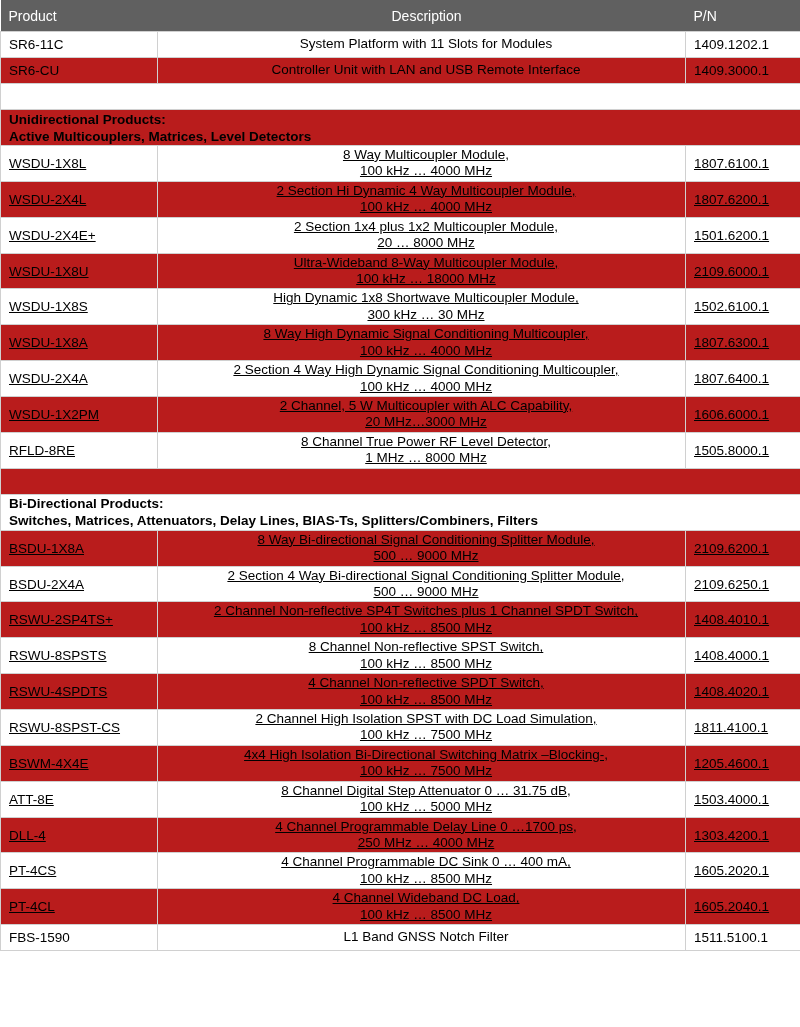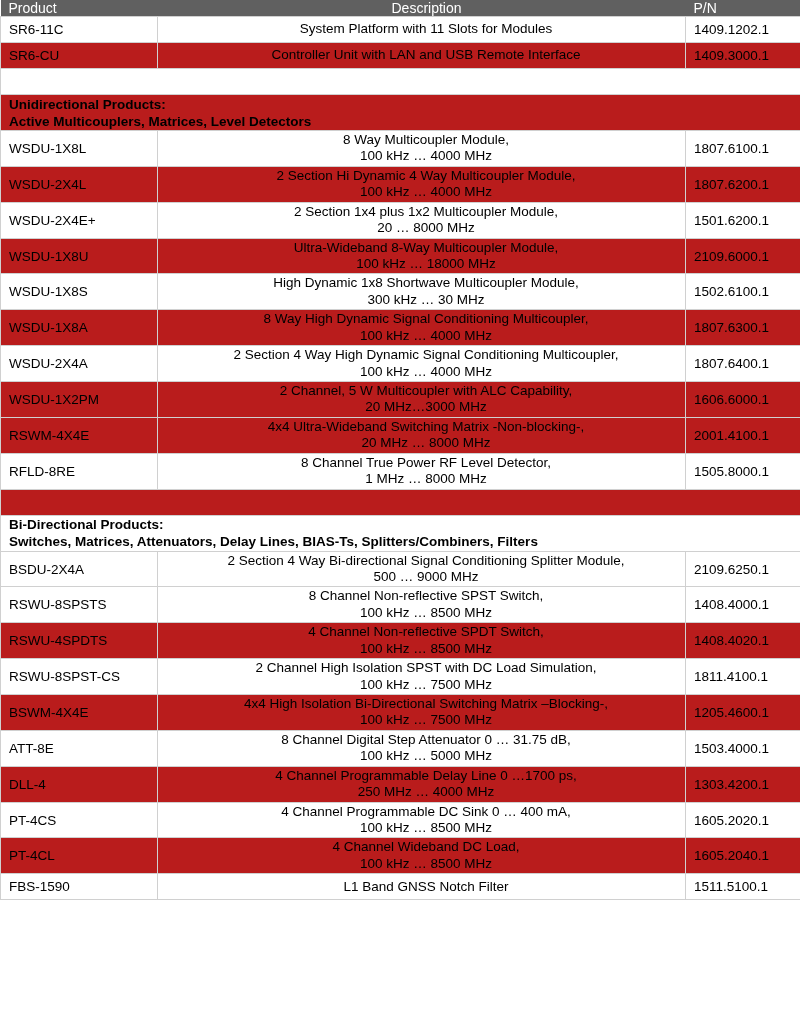--- a/index.html
+++ b/index.html
@@ -8,31 +8,31 @@
     background: #ffffff; color: #000000;
     font-family: "Liberation Sans", sans-serif;
   }
   table.catalog {
     width: 800px; border-collapse: collapse; table-layout: fixed;
     font-size: 13.5px;
   }
   thead th {
     background: #606060; color: #ffffff;
     font-weight: 400; text-align: left;
-    height: 16px; padding: 0; border: none;
+    height: 31px; padding: 0; border: none;
     font-size: 14px;
   }
   th.col-product, td.col-product { padding-left: 8px; }
   th.col-desc, td.col-desc { padding-left: 10px; text-align: center; }
   th.col-pn, td.col-pn { padding-left: 8px; }
   tbody td { border: 1px solid #d0d0d0; vertical-align: middle; padding-top: 0; padding-bottom: 0; }
   tr.white td { background: #ffffff; }
   tr.gray td { background: #b91c1c; }
   tr.h1 { height: 26px; margin-top: 32px; }
-  tr.h2 { height: 35.86px; }
+  tr.h2 { height: 35.86px; text-decoration: underline; }
   tr.spacer { height: 26px; }
   tr.section { height: 36px; }
   td.col-desc { line-height: 16.5px; }
   td.section-cell {
     padding-left: 8px; font-weight: bold; line-height: 17px;
   }
 </style>
 </head>
 <body>
 
@@ -130,52 +130,60 @@
         <td class="col-pn">1807.6400.1</td>
       </tr>
       <tr class="item gray h2">
         <td class="col-product">WSDU-1X2PM</td>
         <td class="col-desc">
           <div>2 Channel, 5 W Multicoupler with ALC Capability,</div>
           <div>20 MHz…3000 MHz</div>
         </td>
         <td class="col-pn">1606.6000.1</td>
       </tr>
-      <tr class="item gray h2">
-        <td class="col-product">RSWM-4X4E</td>
-        <td class="col-desc">
-          <div>4x4 Ultra-Wideband Switching Matrix -Non-blocking-,</div>
-          <div>20 MHz … 8000 MHz</div>
-        </td>
-        <td class="col-pn">2001.4100.1</td>
-      </tr>
       <tr class="item white h2">
         <td class="col-product">RFLD-8RE</td>
         <td class="col-desc">
           <div>8 Channel True Power RF Level Detector,</div>
           <div>1 MHz … 8000 MHz</div>
         </td>
         <td class="col-pn">1505.8000.1</td>
       </tr>
       <tr class="spacer gray">
         <td colspan="3"></td>
       </tr>
       <tr class="section white">
         <td colspan="3" class="section-cell">
           <div>Bi-Directional Products:</div>
           <div>Switches, Matrices, Attenuators, Delay Lines, BIAS-Ts, Splitters/Combiners, Filters</div>
         </td>
       </tr>
+      <tr class="item gray h2">
+        <td class="col-product">BSDU-1X8A</td>
+        <td class="col-desc">
+          <div>8 Way Bi-directional Signal Conditioning Splitter Module,</div>
+          <div>500 … 9000 MHz</div>
+        </td>
+        <td class="col-pn">2109.6200.1</td>
+      </tr>
       <tr class="item white h2">
         <td class="col-product">BSDU-2X4A</td>
         <td class="col-desc">
           <div>2 Section 4 Way Bi-directional Signal Conditioning Splitter Module,</div>
           <div>500 … 9000 MHz</div>
         </td>
         <td class="col-pn">2109.6250.1</td>
+      </tr>
+      <tr class="item gray h2">
+        <td class="col-product">RSWU-2SP4TS+</td>
+        <td class="col-desc">
+          <div>2 Channel Non-reflective SP4T Switches plus 1 Channel SPDT Switch,</div>
+          <div>100 kHz … 8500 MHz</div>
+        </td>
+        <td class="col-pn">1408.4010.1</td>
       </tr>
       <tr class="item white h2">
         <td class="col-product">RSWU-8SPSTS</td>
         <td class="col-desc">
           <div>8 Channel Non-reflective SPST Switch,</div>
           <div>100 kHz … 8500 MHz</div>
         </td>
         <td class="col-pn">1408.4000.1</td>
       </tr>
       <tr class="item gray h2">

